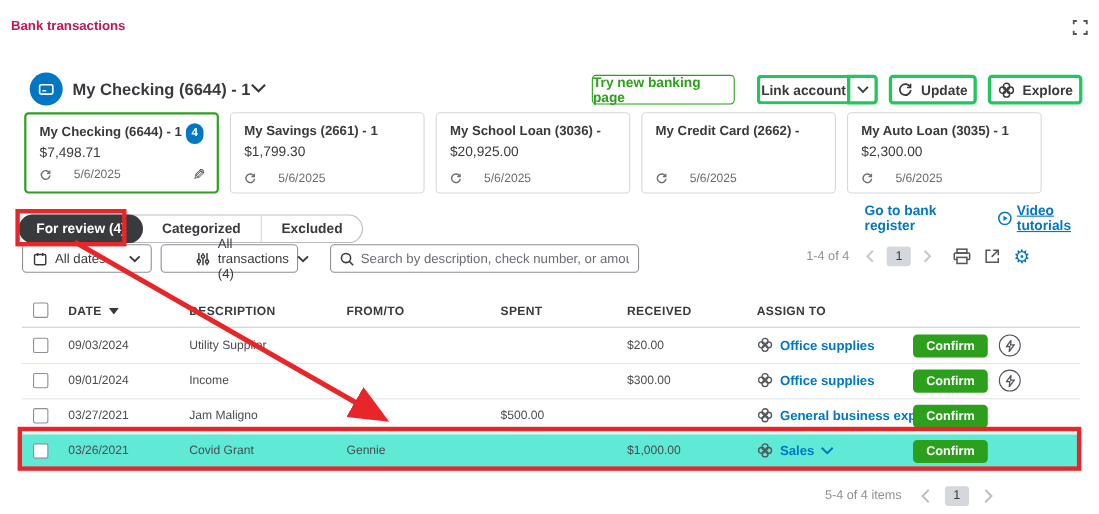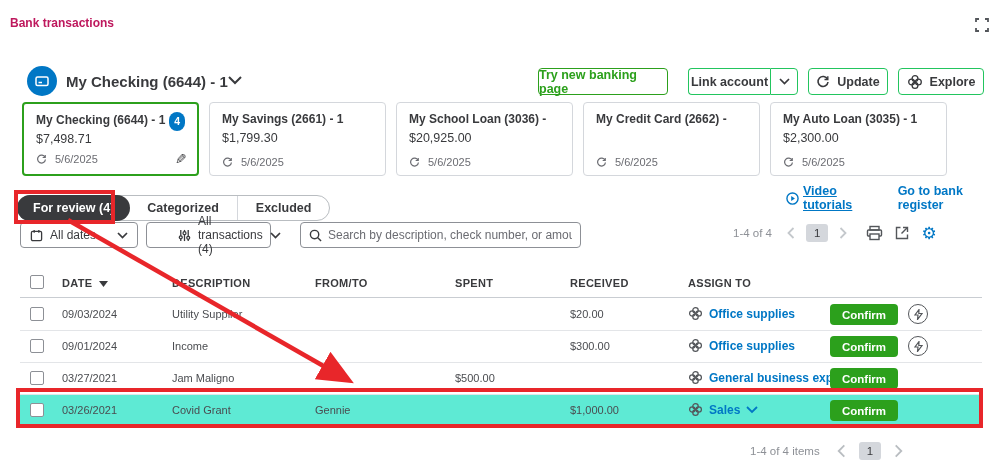--- a/index.html
+++ b/index.html
@@ -8,34 +8,34 @@
   .app { position:relative; width:999px; height:467px; background:#fff; overflow:hidden; }
 
   .page-title { position:absolute; left:10px; top:16px; font-size:12px; font-weight:700; color:#be185d; }
   .fullscreen-btn { position:absolute; left:975px; top:18px; cursor:pointer; }
 
   
   .acct-circle { position:absolute; left:27px; top:66px; width:30px; height:30px; border-radius:50%; background:#0077c5; display:flex; align-items:center; justify-content:center; }
   .acct-label { position:absolute; left:66px; top:73px; font-size:15px; font-weight:700; color:#393a3d; }
   .acct-chevron { position:absolute; left:228px; top:76px; }
 
-  .btn { position:absolute; height:27px; border:1px solid #22c55e; border-radius:4px; background:#fff; display:flex; align-items:center; justify-content:center; font-size:12.5px; font-weight:600; color:#393a3d; cursor:pointer; gap:7px; }
+  .btn { position:absolute; height:27px; border:3px solid #22c55e; border-radius:4px; background:#fff; display:flex; align-items:center; justify-content:center; font-size:12.5px; font-weight:600; color:#393a3d; cursor:pointer; gap:7px; }
   .btn-try { left:538px; top:68px; width:130px; border:1px solid #2ca01c; color:#2ca01c; font-weight:700; }
   .btn-link { left:688px; top:68px; width:82px; border-right:none; border-radius:4px 0 0 4px; }
   .btn-link-caret { left:770px; top:68px; width:28px; border-radius:0 4px 4px 0; }
   .btn-update { left:808px; top:68px; width:80px; }
   .btn-explore { left:898px; top:68px; width:86px; }
 
   
   .card { position:absolute; top:102px; width:177px; height:74px; border:1px solid #d4d7dc; border-radius:4px; background:#fff; padding:9px 10px 7px 12px; cursor:pointer; }
   .card.selected { border:2px solid #2ca01c; }
   .card-name { font-size:12px; font-weight:700; color:#393a3d; white-space:nowrap; }
   .card-balance { font-size:12.5px; color:#393a3d; margin-top:5px; }
   .card-foot { position:absolute; left:12px; right:10px; bottom:7px; display:flex; align-items:center; justify-content:space-between; }
-  .card-sync { display:flex; align-items:center; gap:8px; font-size:11px; color:#6b6c72; }
+  .card-sync { display:flex; align-items:center; gap:20px; font-size:11px; color:#6b6c72; }
   .badge { position:absolute; right:12px; top:8px; background:#0077c5; color:#fff; font-size:10.5px; font-weight:700; border-radius:8px; padding:4px 5px; line-height:1; }
   .pencil { font-size:14px; color:#393a3d; cursor:pointer; transform:scaleX(-1); display:inline-block; }
 
   
   .links-row { position:absolute; left:786px; top:184px; display:flex; gap:20px; align-items:center; }
   .lnk { color:#0077c5; font-size:12.5px; font-weight:600; cursor:pointer; display:flex; align-items:center; gap:4px; }
   .lnk.underline span.t { text-decoration:underline; }
 
   
   .tabs { position:absolute; left:17px; top:195px; height:26px; display:flex; border:1px solid #b9bdc1; border-radius:14px; background:#fff; }
@@ -200,31 +200,31 @@
               <path d="M11.5 4.2 A5 5 0 1 0 12 7"></path>
               <polyline points="11.8,1.2 11.8,4.5 8.5,4.5" stroke-width="1.4"></polyline>
             </svg>
           </span>
           <span>5/6/2025</span>
         </span>
       </div>
   </div>
 
   <div class="links-row">
+    <span class="lnk">
+      <span>Go to bank register</span>
+    </span>
     <span class="lnk underline">
       <span class="ic">
         <svg width="13" height="13" viewBox="0 0 14 14">
             <circle cx="7" cy="7" r="6" fill="none" stroke="#0077c5" stroke-width="1.5"></circle>
             <polygon points="5.6,4.4 9.6,7 5.6,9.6" fill="#0077c5"></polygon>
           </svg>
       </span>
       <span class="t">Video tutorials</span>
-    </span>
-    <span class="lnk">
-      <span>Go to bank register</span>
     </span>
   </div>
 
   <div class="tabs">
     <div class="tab selected">For review (4)</div>
     <div class="tab">Categorized</div>
     <div class="tab">Excluded</div>
   </div>
 
   <div class="drop drop-dates">
@@ -398,21 +398,21 @@
       <span class="ic">
           <svg width="12" height="8" viewBox="0 0 12 8" fill="none" stroke="#0077c5" stroke-width="1.8">
             <polyline points="1,1 6,6 11,1"></polyline>
           </svg>
         </span>
     </span>
     <button class="confirm">Confirm</button>
   </div>
 
   <div class="bottom-pag">
-    <span class="range-txt">1-4 of 4 items</span>
+    <span class="range-txt">5-4 of 4 items</span>
     <span class="ic">
         <svg width="9" height="14" viewBox="0 0 8 12" fill="none" stroke="#b9bdc1" stroke-width="1.6">
           <polyline points="6.5,1 1.5,6 6.5,11"></polyline>
         </svg>
       </span>
     <span class="page-box">1</span>
     <span class="ic">
         <svg width="9" height="14" viewBox="0 0 8 12" fill="none" stroke="#b9bdc1" stroke-width="1.6">
           <polyline points="1.5,1 6.5,6 1.5,11"></polyline>
         </svg>

